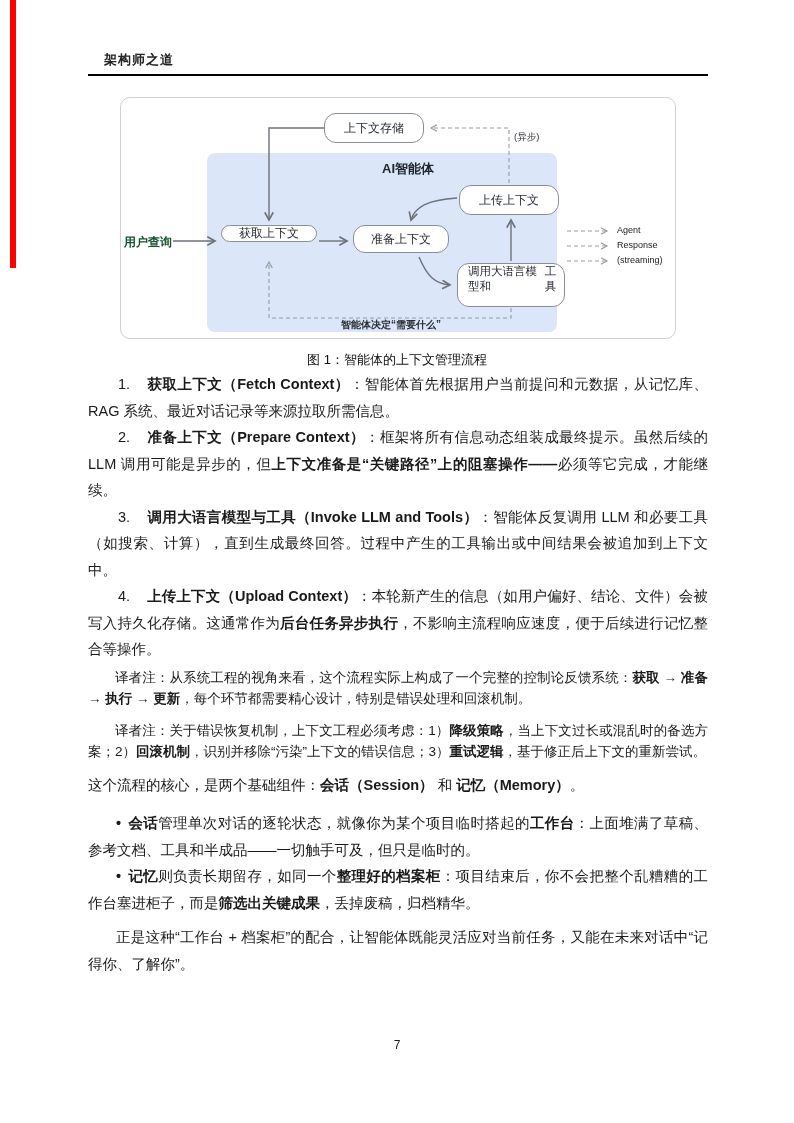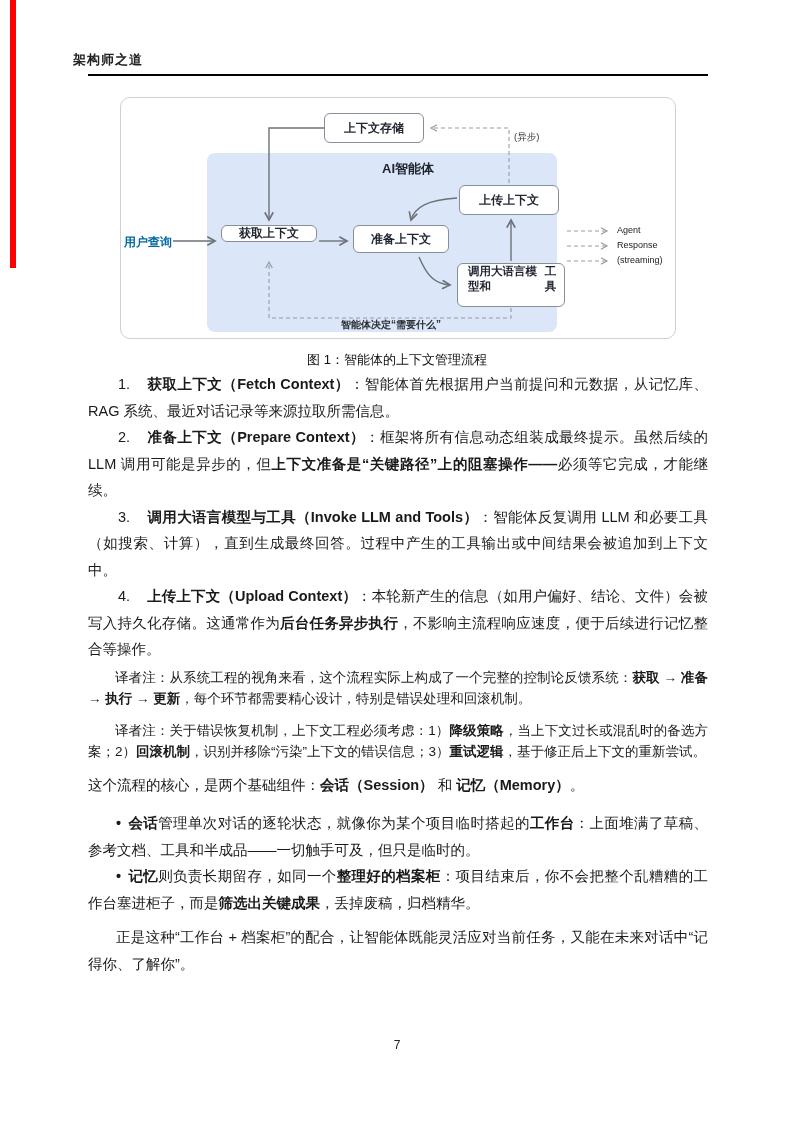--- a/index.html
+++ b/index.html
@@ -4,37 +4,37 @@
 <style>
   :root{
     --red-bar:#ff0000; --agent-bg:#dbe6f8; --box-border:#888e97;
     --outer-border:#cdd0d4; --arrow:#6d7178; --dashed:#969ca5;
     --rule:#000000; --text:#1a1a1a;
   }
   html,body{margin:0;padding:0;background:#ffffff;}
   .page{position:relative;width:794px;height:1123px;background:#fff;overflow:hidden;
         font-family:"Liberation Sans","DejaVu Sans",sans-serif;color:var(--text);}
   .red-bar{position:absolute;left:10px;top:0;width:6px;height:268px;background:var(--red-bar);}
-  .header-title{position:absolute;left:73px;top:51px;font-size:13px;font-weight:bold;color:#222;letter-spacing:1px;}
+  .header-title{position:absolute;left:104px;top:51px;font-size:13px;font-weight:bold;color:#222;letter-spacing:1px;}
   .header-rule{position:absolute;left:88px;top:74px;width:620px;height:2px;background:var(--rule);}
 
   
   .diagram{position:absolute;left:120px;top:97px;width:556px;height:242px;
            border:1.5px solid var(--outer-border);border-radius:10px;background:#fff;box-sizing:border-box;}
   .agent-box{position:absolute;left:86px;top:55px;width:350px;height:179px;background:var(--agent-bg);border-radius:8px;}
   .agent-label{position:absolute;left:86px;top:62px;width:402px;text-align:center;font-weight:bold;font-size:13px;color:#1f2430;}
-  .node{position:absolute;background:#fff;border:1.2px solid var(--box-border);border-radius:6px;
-        display:flex;align-items:center;justify-content:center;font-weight:bold;font-size:12px;color:#1f2430;box-sizing:border-box;}
+  .node{position:absolute;background:#fff;border:1.2px solid var(--box-border);border-radius:12px;
+        display:flex;align-items:center;justify-content:center;font-weight:normal;font-size:12px;color:#1f2430;box-sizing:border-box;}
   .node-store{left:203px;top:15px;width:100px;height:30px;}
   .node-fetch{left:100px;top:127px;width:96px;height:17px;}
   .node-prepare{left:232px;top:127px;width:96px;height:28px;}
   .node-upload{left:338px;top:87px;width:100px;height:30px;}
   .node-invoke{left:336px;top:165px;width:108px;height:44px;flex-direction:row;align-items:flex-start;
                justify-content:center;padding-left:10px;font-size:11.5px;line-height:1.3;}
-  .user-query{position:absolute;left:3px;top:136px;font-weight:bold;font-size:12px;color:#0369a1;}
+  .user-query{position:absolute;left:3px;top:136px;font-weight:bold;font-size:12px;color:#14532d;}
   .label-async{position:absolute;left:393px;top:33px;font-size:9.5px;color:#30343b;}
   .label-decide{position:absolute;left:170px;top:220px;width:200px;text-align:center;font-weight:bold;font-size:10px;color:#2a2e34;}
   .out-label{position:absolute;left:496px;font-size:9px;color:#222;text-align:center;}
   .out-0{top:127px;} .out-1{top:142px;} .out-2{top:157px;}
   .arrows{position:absolute;left:0;top:0;width:556px;height:242px;pointer-events:none;}
   .arrows path.solid{stroke:var(--arrow);stroke-width:1.4;fill:none;}
   .arrows path.dash{stroke:var(--dashed);stroke-width:1.1;fill:none;stroke-dasharray:4 3;}
 
   .figure-caption{position:absolute;left:0;top:351px;width:794px;text-align:center;font-weight:normal;font-size:13px;color:#111;}
 

